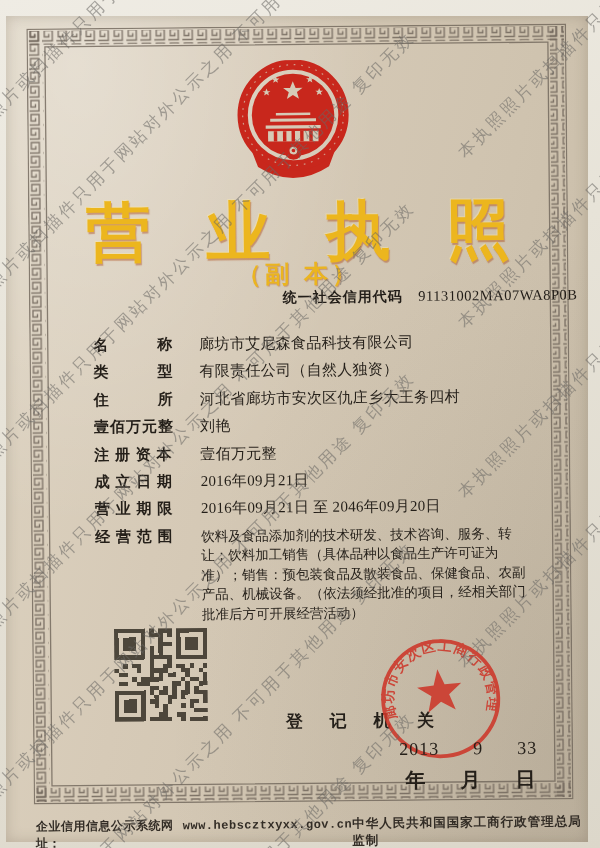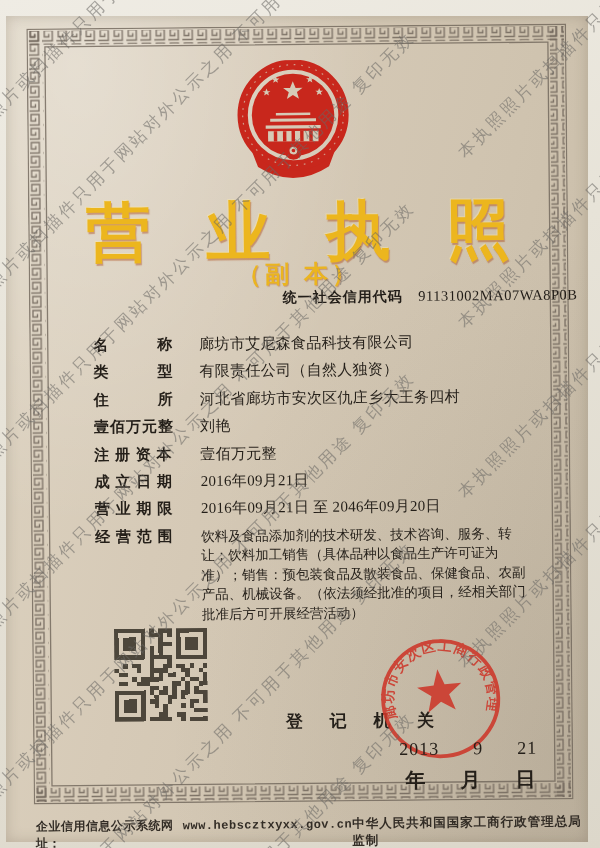--- a/index.html
+++ b/index.html
@@ -399,21 +399,21 @@
     <circle cx="70" cy="70" r="64" fill="none" stroke="#cd372a" stroke-width="4.2"></circle>
     <polygon fill="#cd372a" points="70,37 76.1,54.6 94.7,55 79.9,66.2 85.3,84 70,73.4 54.7,84 60.1,66.2 45.3,55 63.9,54.6"></polygon>
     <text font-family="Liberation Sans, sans-serif" font-size="15.5" font-weight="700" fill="#cd372a" letter-spacing="1.5">
       <textPath href="#arc" startOffset="5%">廊坊市安次区工商行政管理局</textPath>
     </text>
   </svg>
 
   <div class="dateline">
     <span>2013</span>
     <span>9</span>
-    <span>21</span>
+    <span>33</span>
   </div>
   <div class="datelabels">
     <span>年</span>
     <span>月</span>
     <span>日</span>
   </div>
 
   <div class="footer">
     <span class="f-label">企业信用信息公示系统网址：</span>
     <span class="f-url">www.hebscztxyxx.gov.cn</span>

